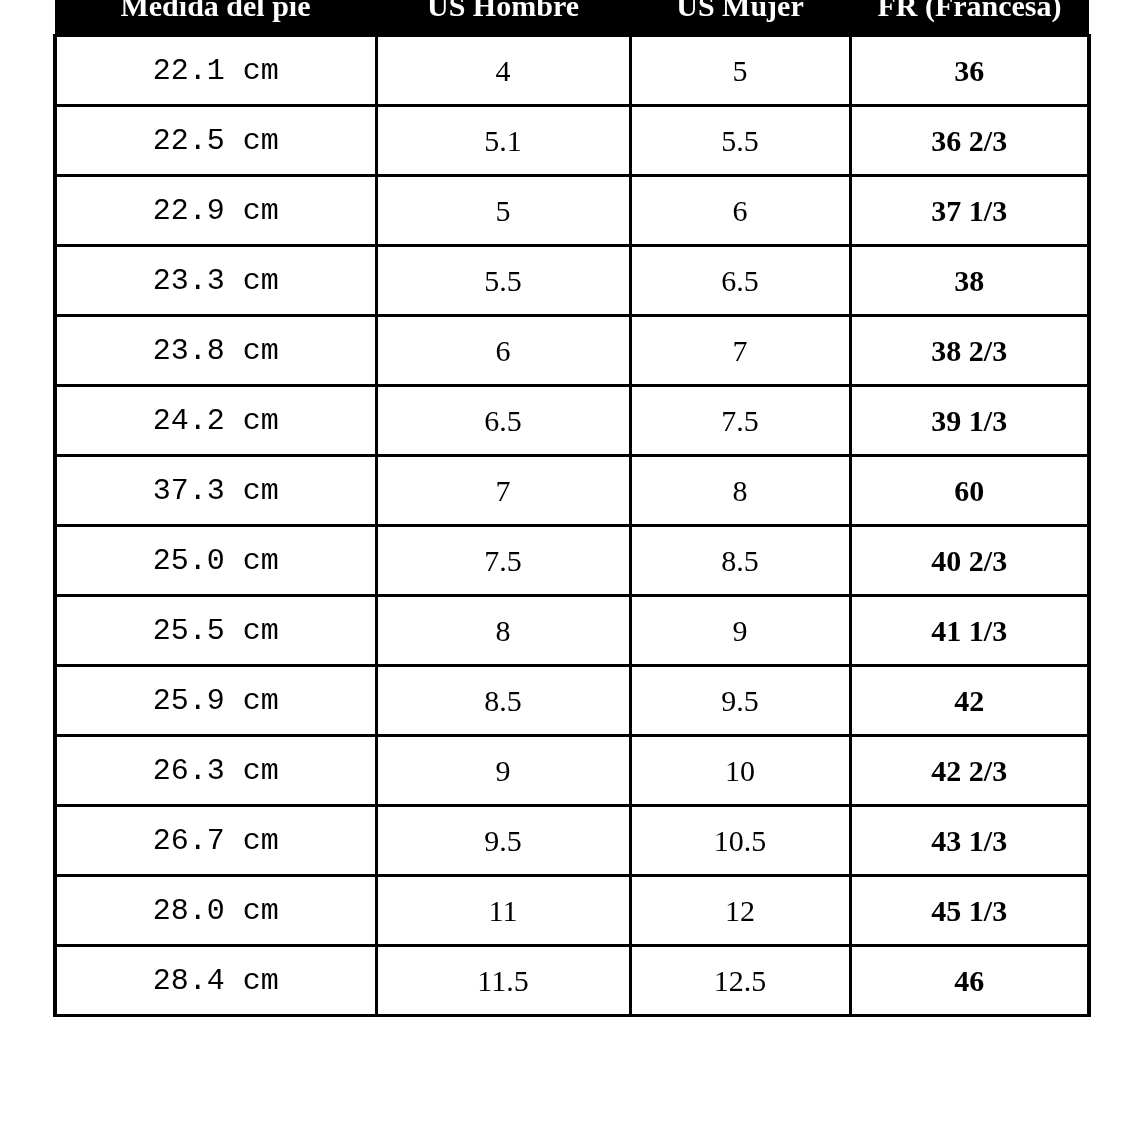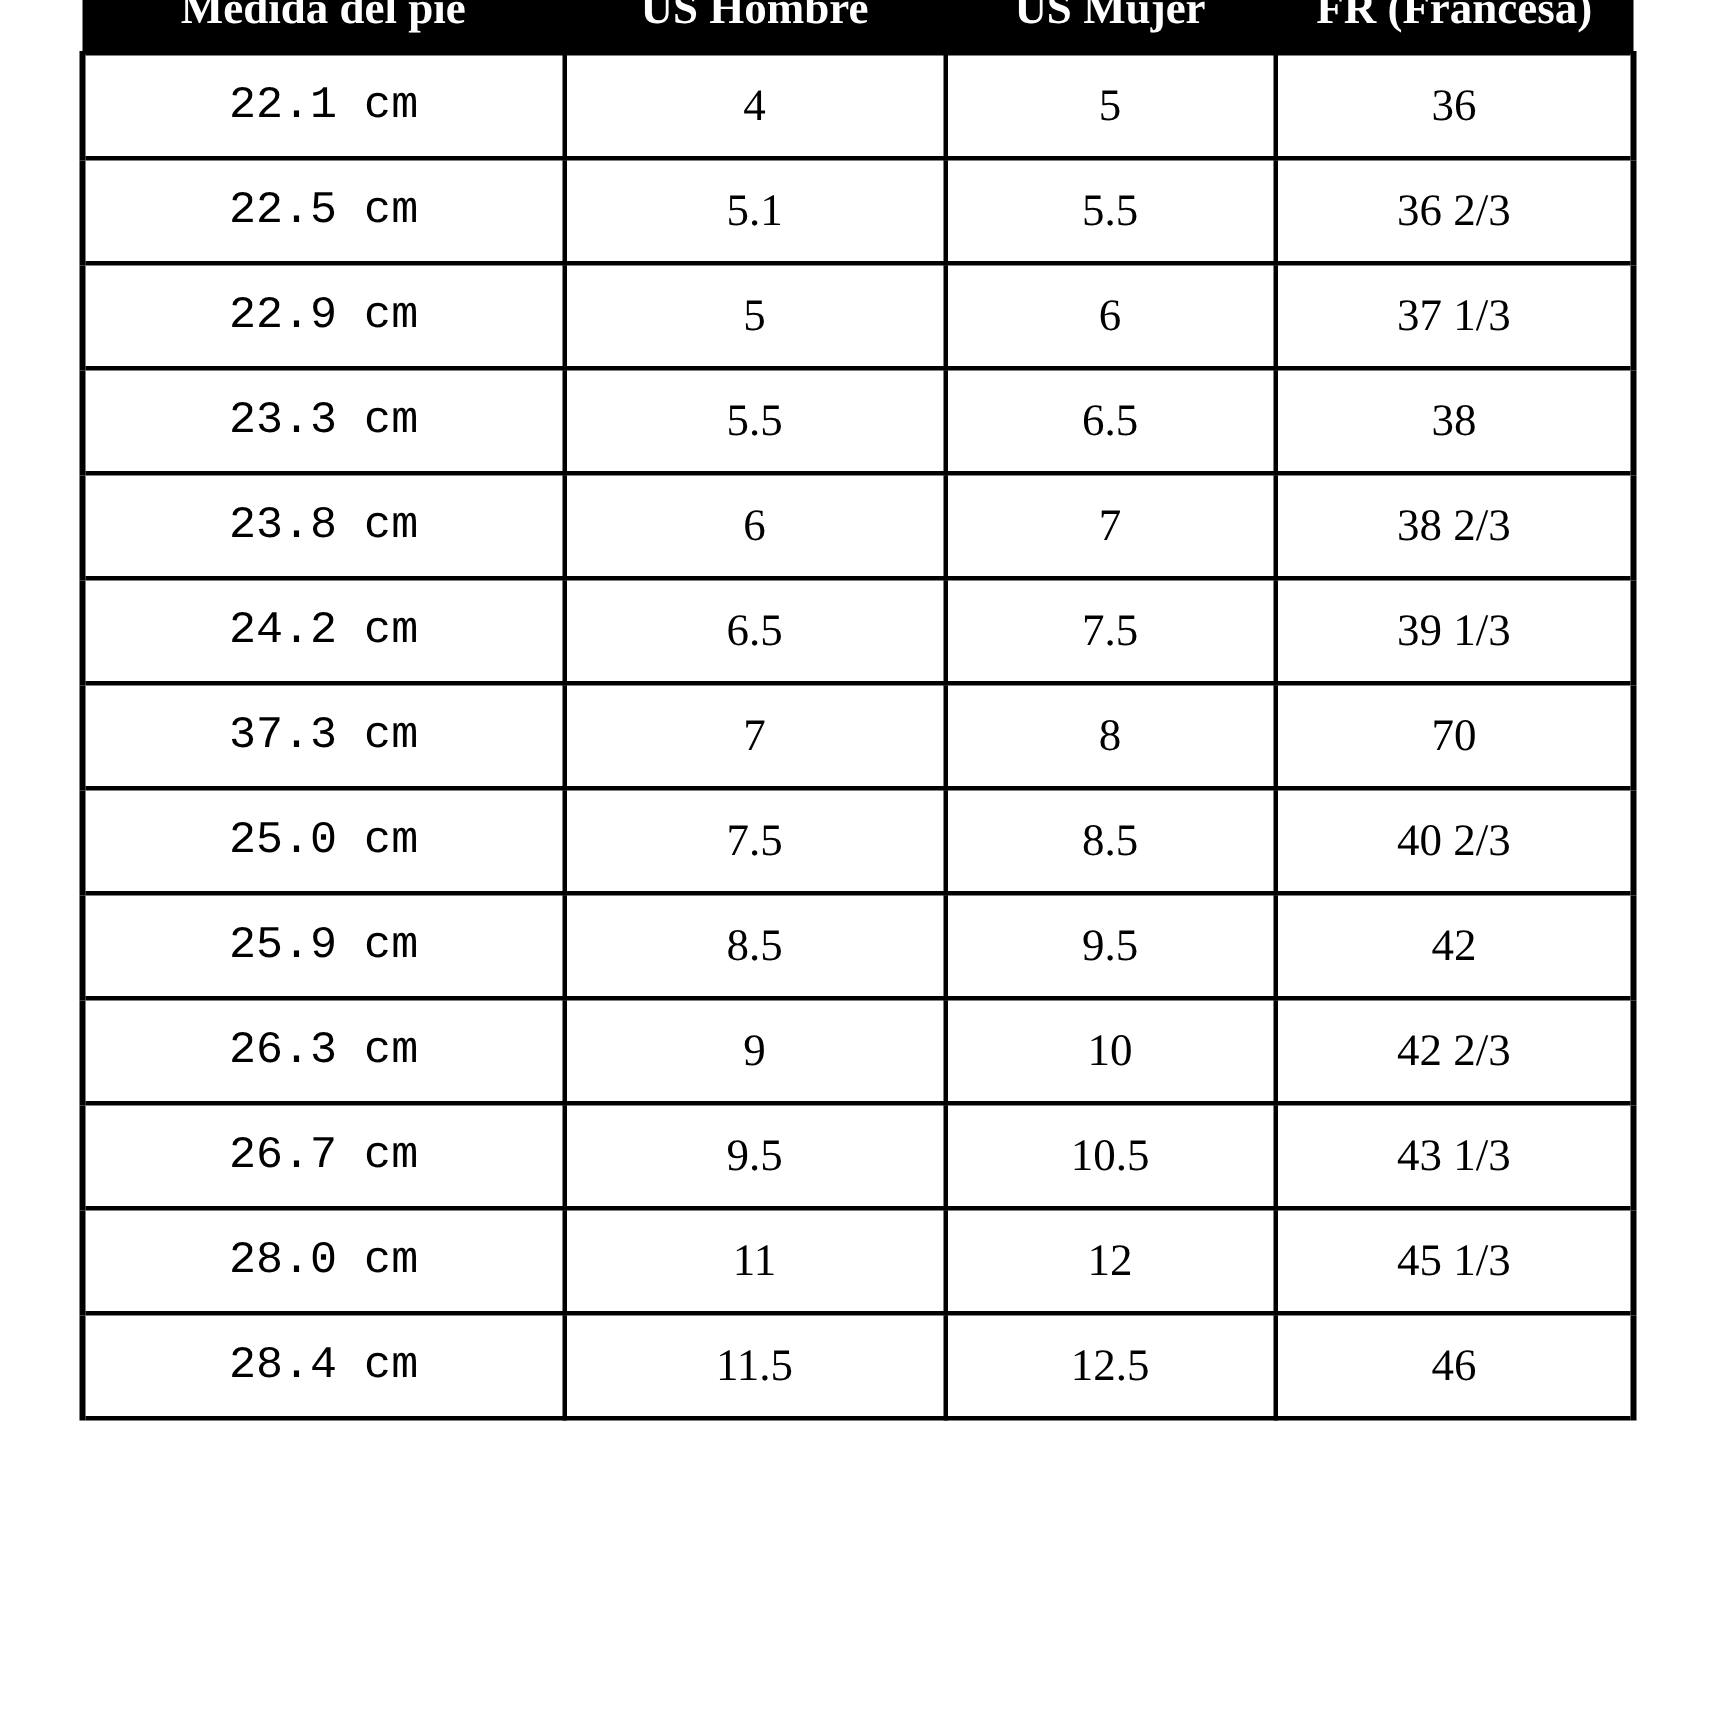--- a/index.html
+++ b/index.html
@@ -60,21 +60,21 @@
     vertical-align: middle;
     font-size: 30px;
     color: #000000;
     background: #ffffff;
     padding: 0 6px;
     white-space: nowrap;
   }
 
   
   tbody tr td:first-child { border-left-width: 4px; font-family: Liberation Mono, monospace; }
-  tbody tr td:last-child  { border-right-width: 4px; }
+  tbody tr td:last-child  { border-right-width: 4px; font-weight: bold; }
 </style>
 </head>
 <body>
 
 <div class="viewport">
   <div class="table-shift">
     <table class="size-table">
       <colgroup>
         <col class="c-foot">
         <col class="c-usm">
@@ -123,27 +123,33 @@
           <tr>
             <td>24.2 cm</td>
             <td>6.5</td>
             <td>7.5</td>
             <td>39 1/3</td>
           </tr>
           <tr>
             <td>37.3 cm</td>
             <td>7</td>
             <td>8</td>
-            <td>70</td>
+            <td>60</td>
           </tr>
           <tr>
             <td>25.0 cm</td>
             <td>7.5</td>
             <td>8.5</td>
             <td>40 2/3</td>
+          </tr>
+          <tr>
+            <td>25.5 cm</td>
+            <td>8</td>
+            <td>9</td>
+            <td>41 1/3</td>
           </tr>
           <tr>
             <td>25.9 cm</td>
             <td>8.5</td>
             <td>9.5</td>
             <td>42</td>
           </tr>
           <tr>
             <td>26.3 cm</td>
             <td>9</td>

